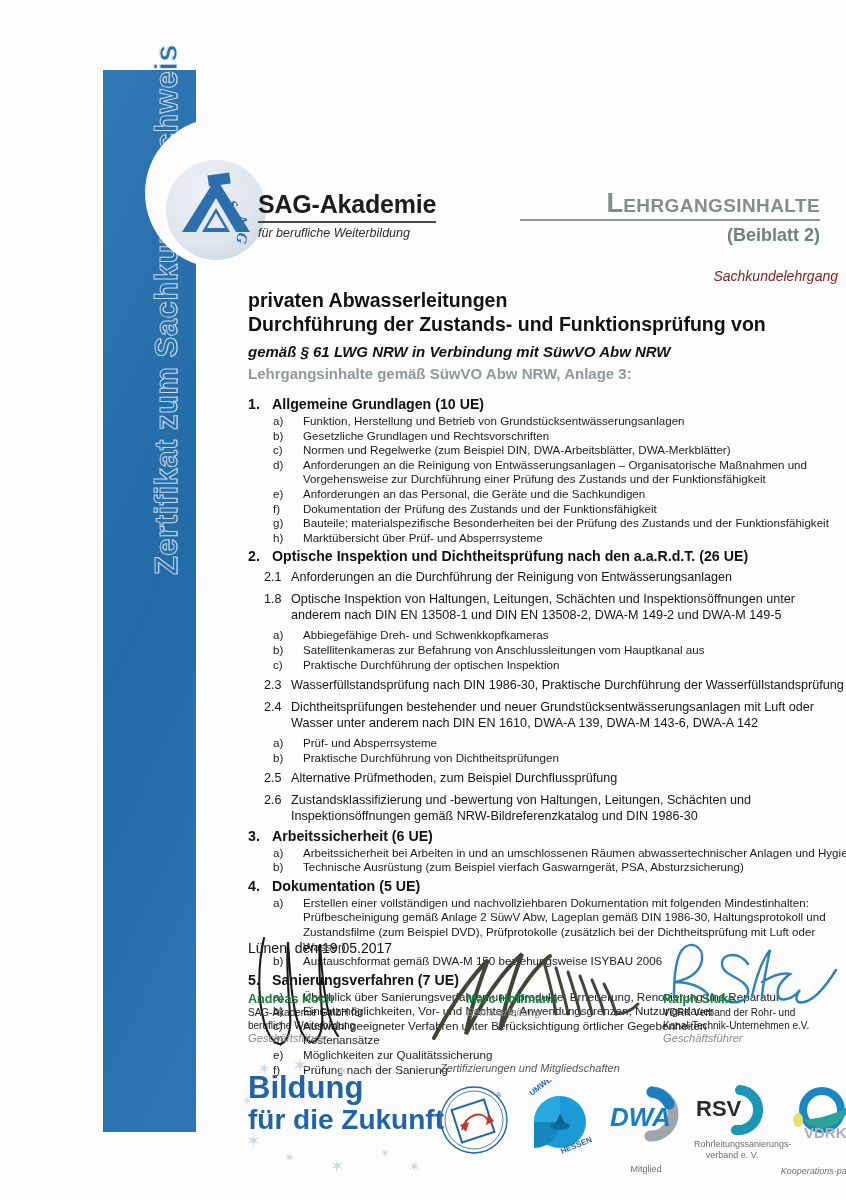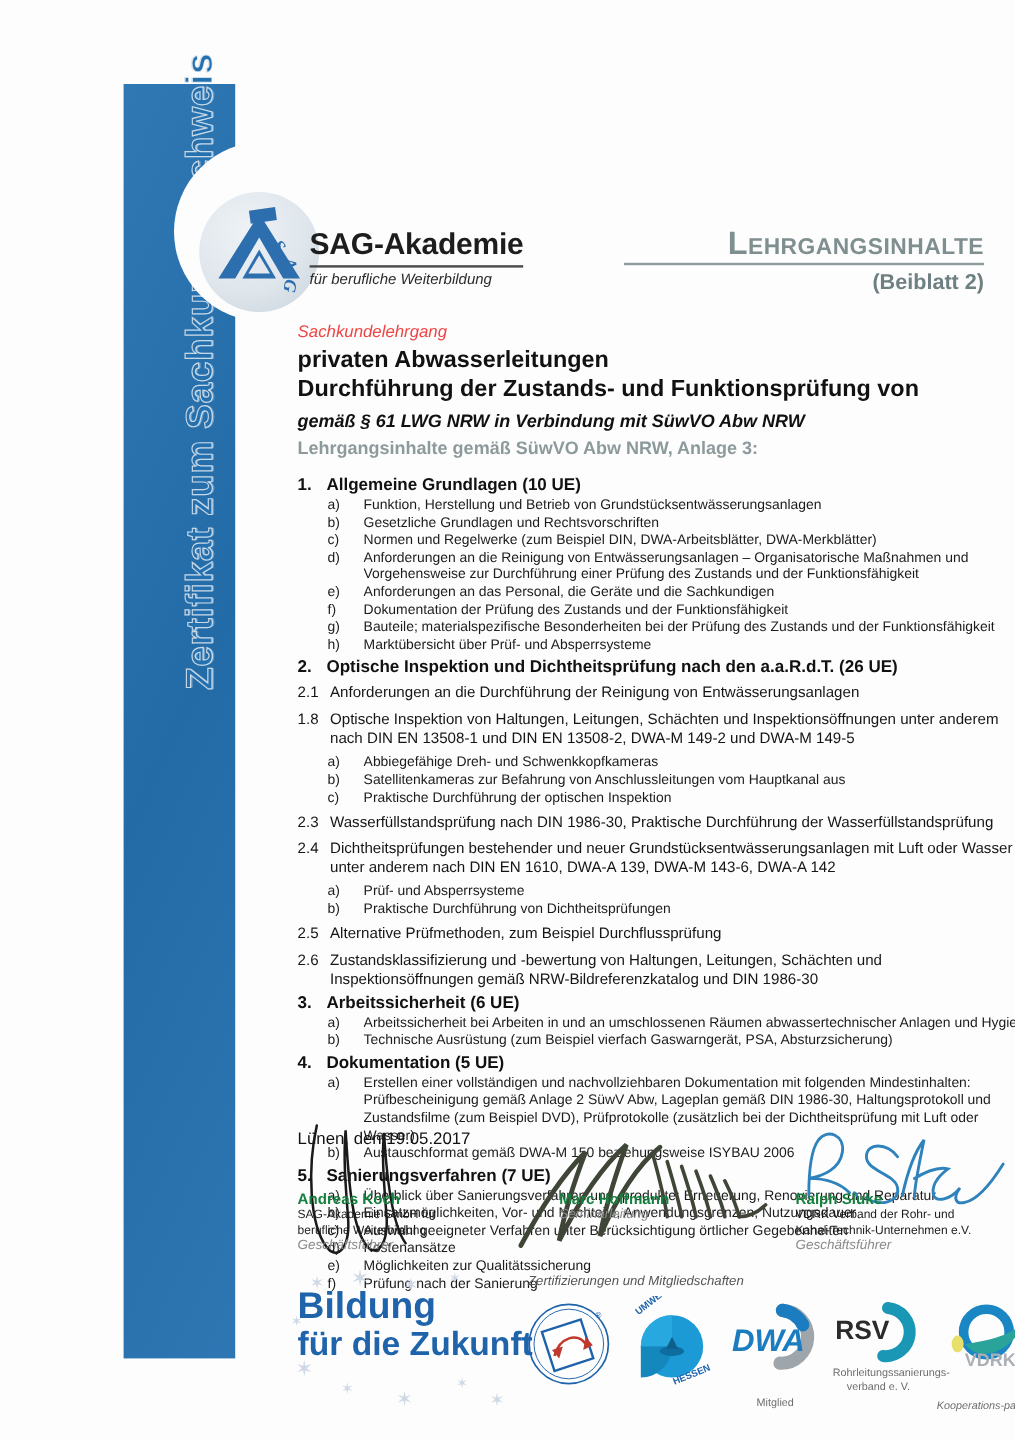--- a/index.html
+++ b/index.html
@@ -53,36 +53,36 @@
   #doc-title-wrap{position:absolute;left:520px;top:188px;width:300px;text-align:right;}
   #doc-title{
     font-size:27px;font-weight:bold;color:#7f8f90;letter-spacing:.4px;
     font-variant:small-caps;text-transform:none;
   }
   #doc-title-rule{border-bottom:2px solid #8d9a9b;margin-top:0px;}
   #doc-subtitle{font-size:18px;font-weight:bold;color:#6f8082;margin-top:4px;}
 
   
   #title-block{position:absolute;left:248px;top:268px;width:590px;}
-  .kind{font-size:14px;font-style:italic;color:#ef4444;}
+  .kind{font-size:14px;font-style:italic;color:#7f1d1d;text-align:right;}
   .main-title{font-size:19.5px;font-weight:bold;color:#111;line-height:1.22;margin-top:5px;}
   .law-line{font-size:15px;font-weight:bold;font-style:italic;color:#111;margin-top:6px;}
   .anlage-line{font-size:15px;font-weight:bold;color:#8d9a9b;margin-top:5px;}
 
   
   #content{position:absolute;left:248px;top:396px;width:600px;}
   .sec{margin-bottom:3px;}
   .sec-head{display:flex;font-size:14.2px;font-weight:bold;color:#111;margin-bottom:2px;}
   .sec-num{width:24px;flex:none;}
   .sub-item{display:flex;font-size:11.6px;color:#1b1b1b;line-height:1.26;margin-left:25px;}
   .sub-key{width:30px;flex:none;}
   .sub-txt{flex:1;white-space:nowrap;overflow:hidden;}
   .sub-txt.wrap{white-space:normal;}
   .num-item{display:flex;font-size:12.6px;color:#151515;line-height:1.3;margin:5px 0 3px 0;}
-  .num-key{width:27px;flex:none;}
+  .num-key{width:27px;flex:none;margin-left:16px;}
   .num-txt{flex:1;}
   .letters-inset{margin-top:5px;margin-bottom:5px;}
 
   
   #signatures{position:absolute;left:248px;top:940px;width:600px;height:120px;}
   #sig-date{font-size:14px;color:#111;}
   .sig-col{position:absolute;top:52px;}
   .sig-name{font-size:12.6px;font-weight:bold;color:#15803d;}
   .sig-org{font-size:10px;color:#1b1b1b;line-height:1.3;}
   .sig-role{font-size:11.2px;font-style:italic;color:#8a8a8a;}

